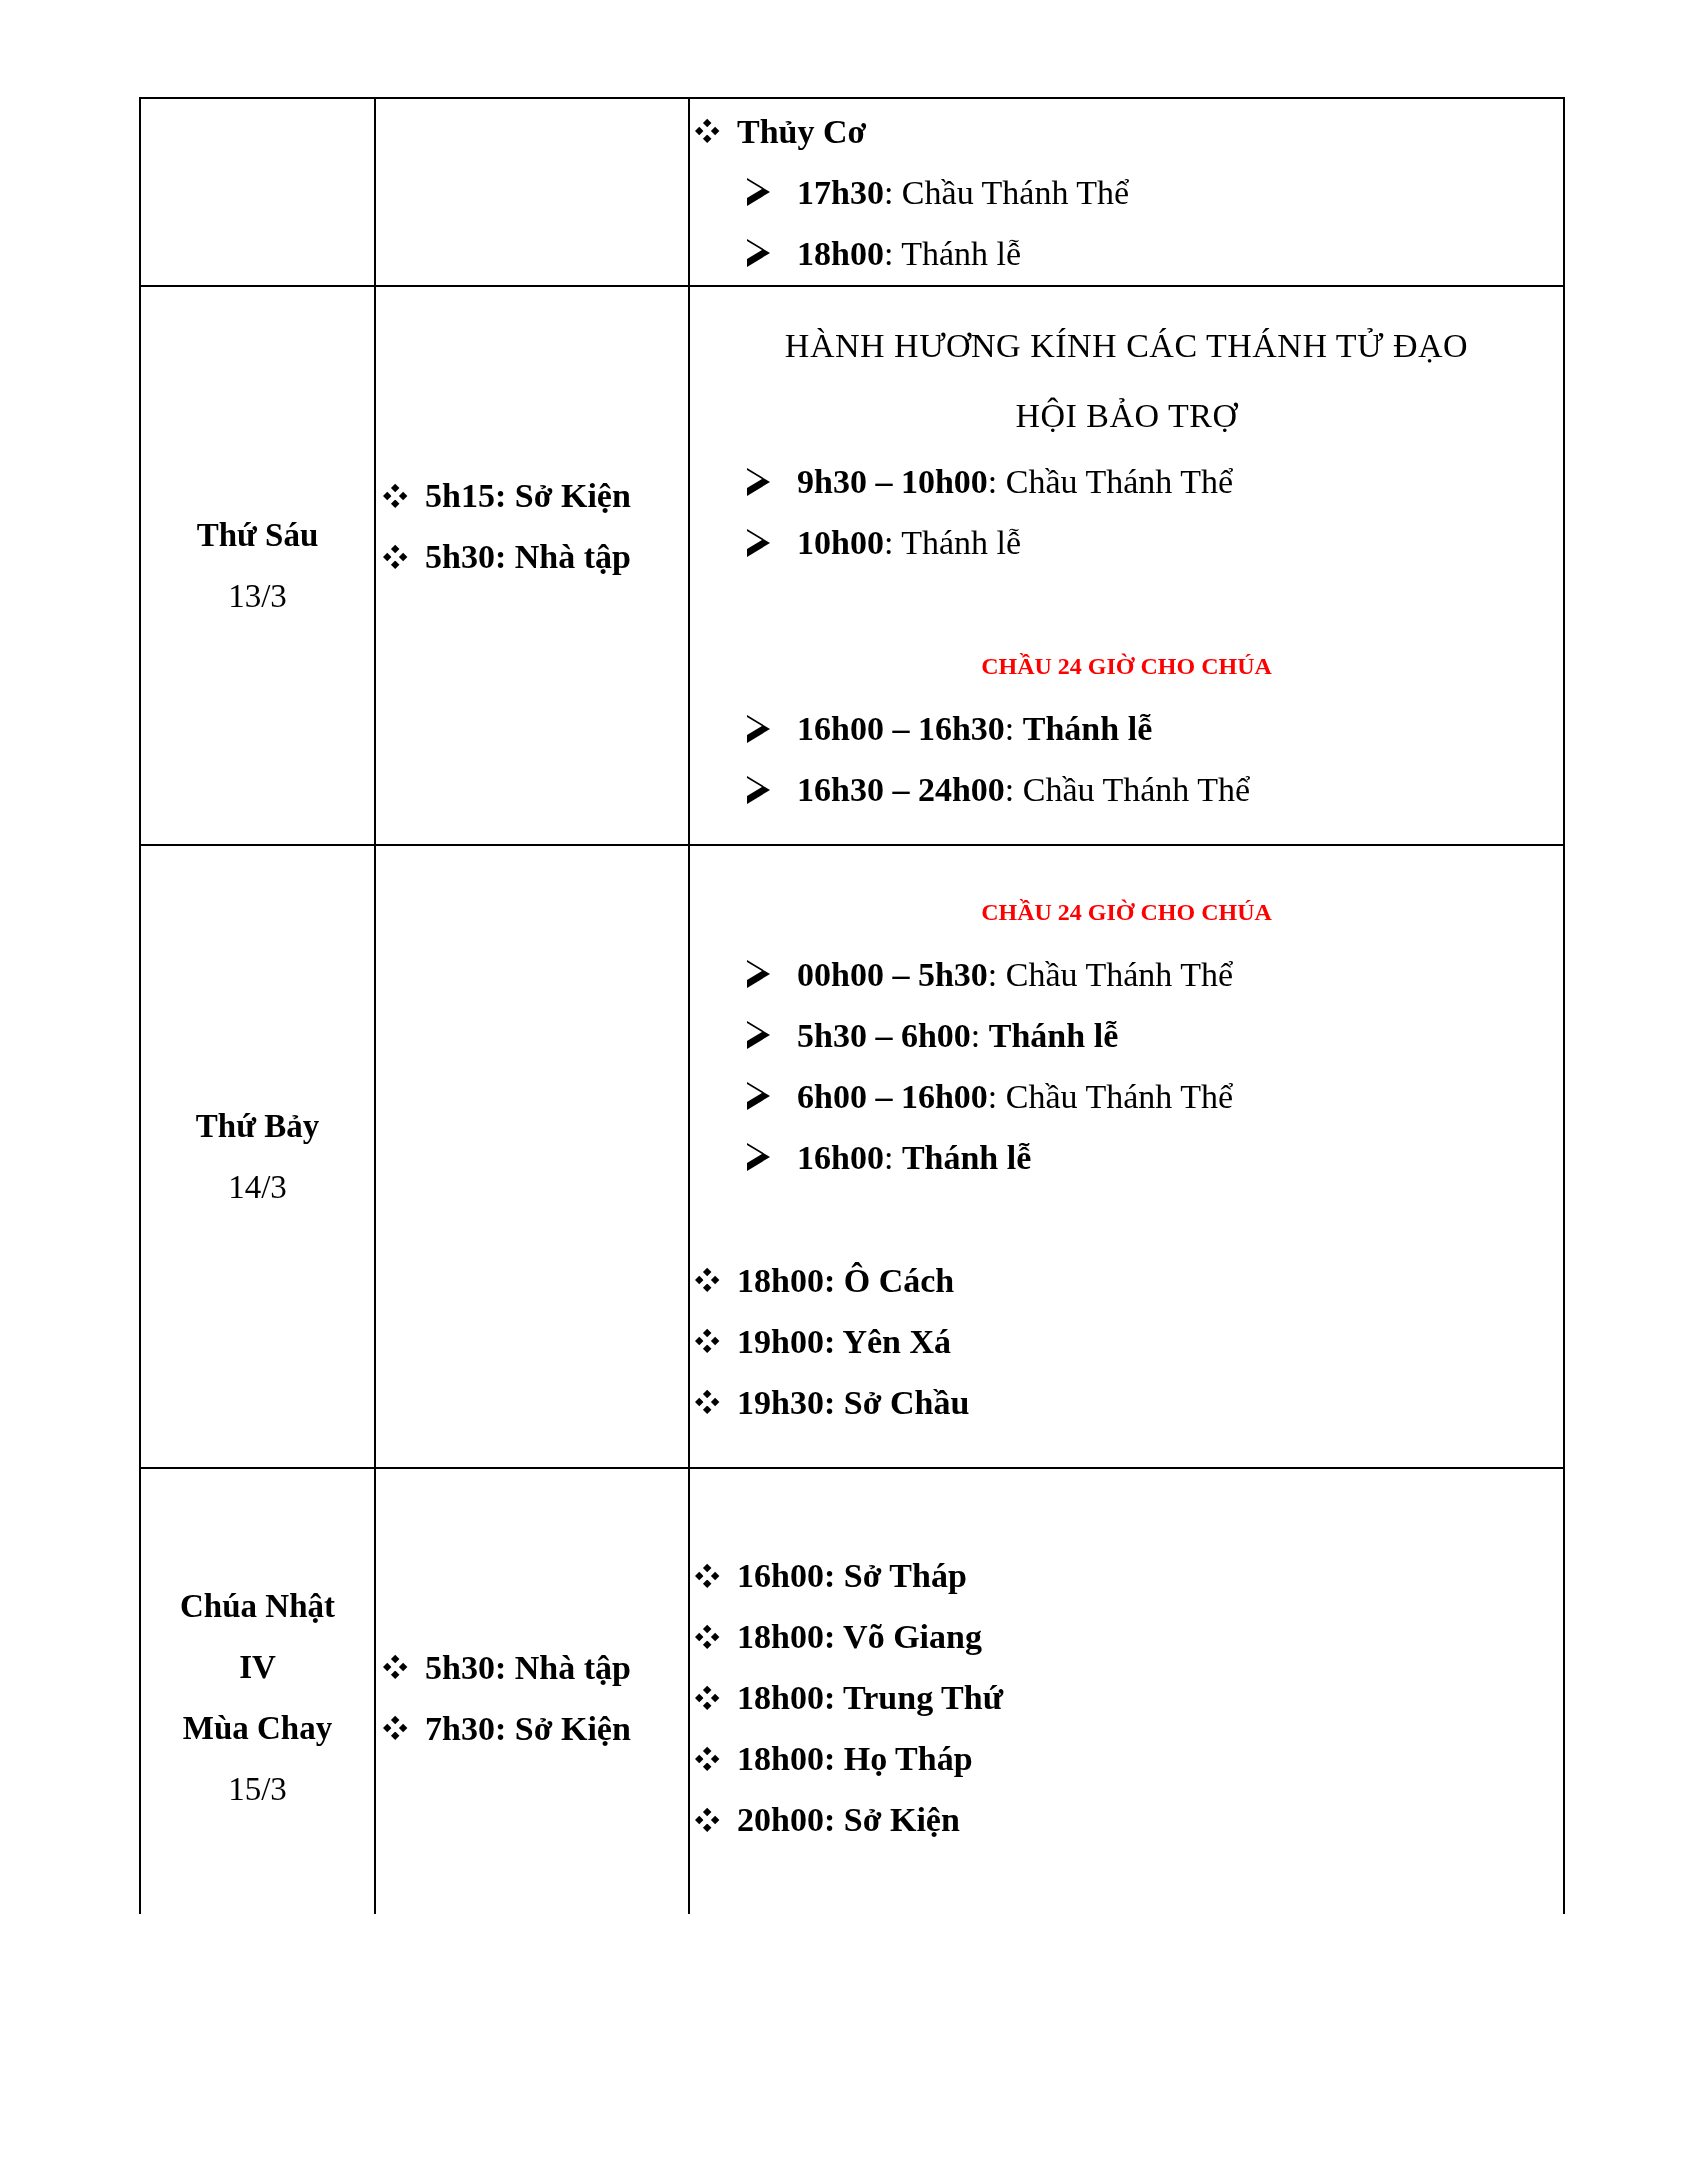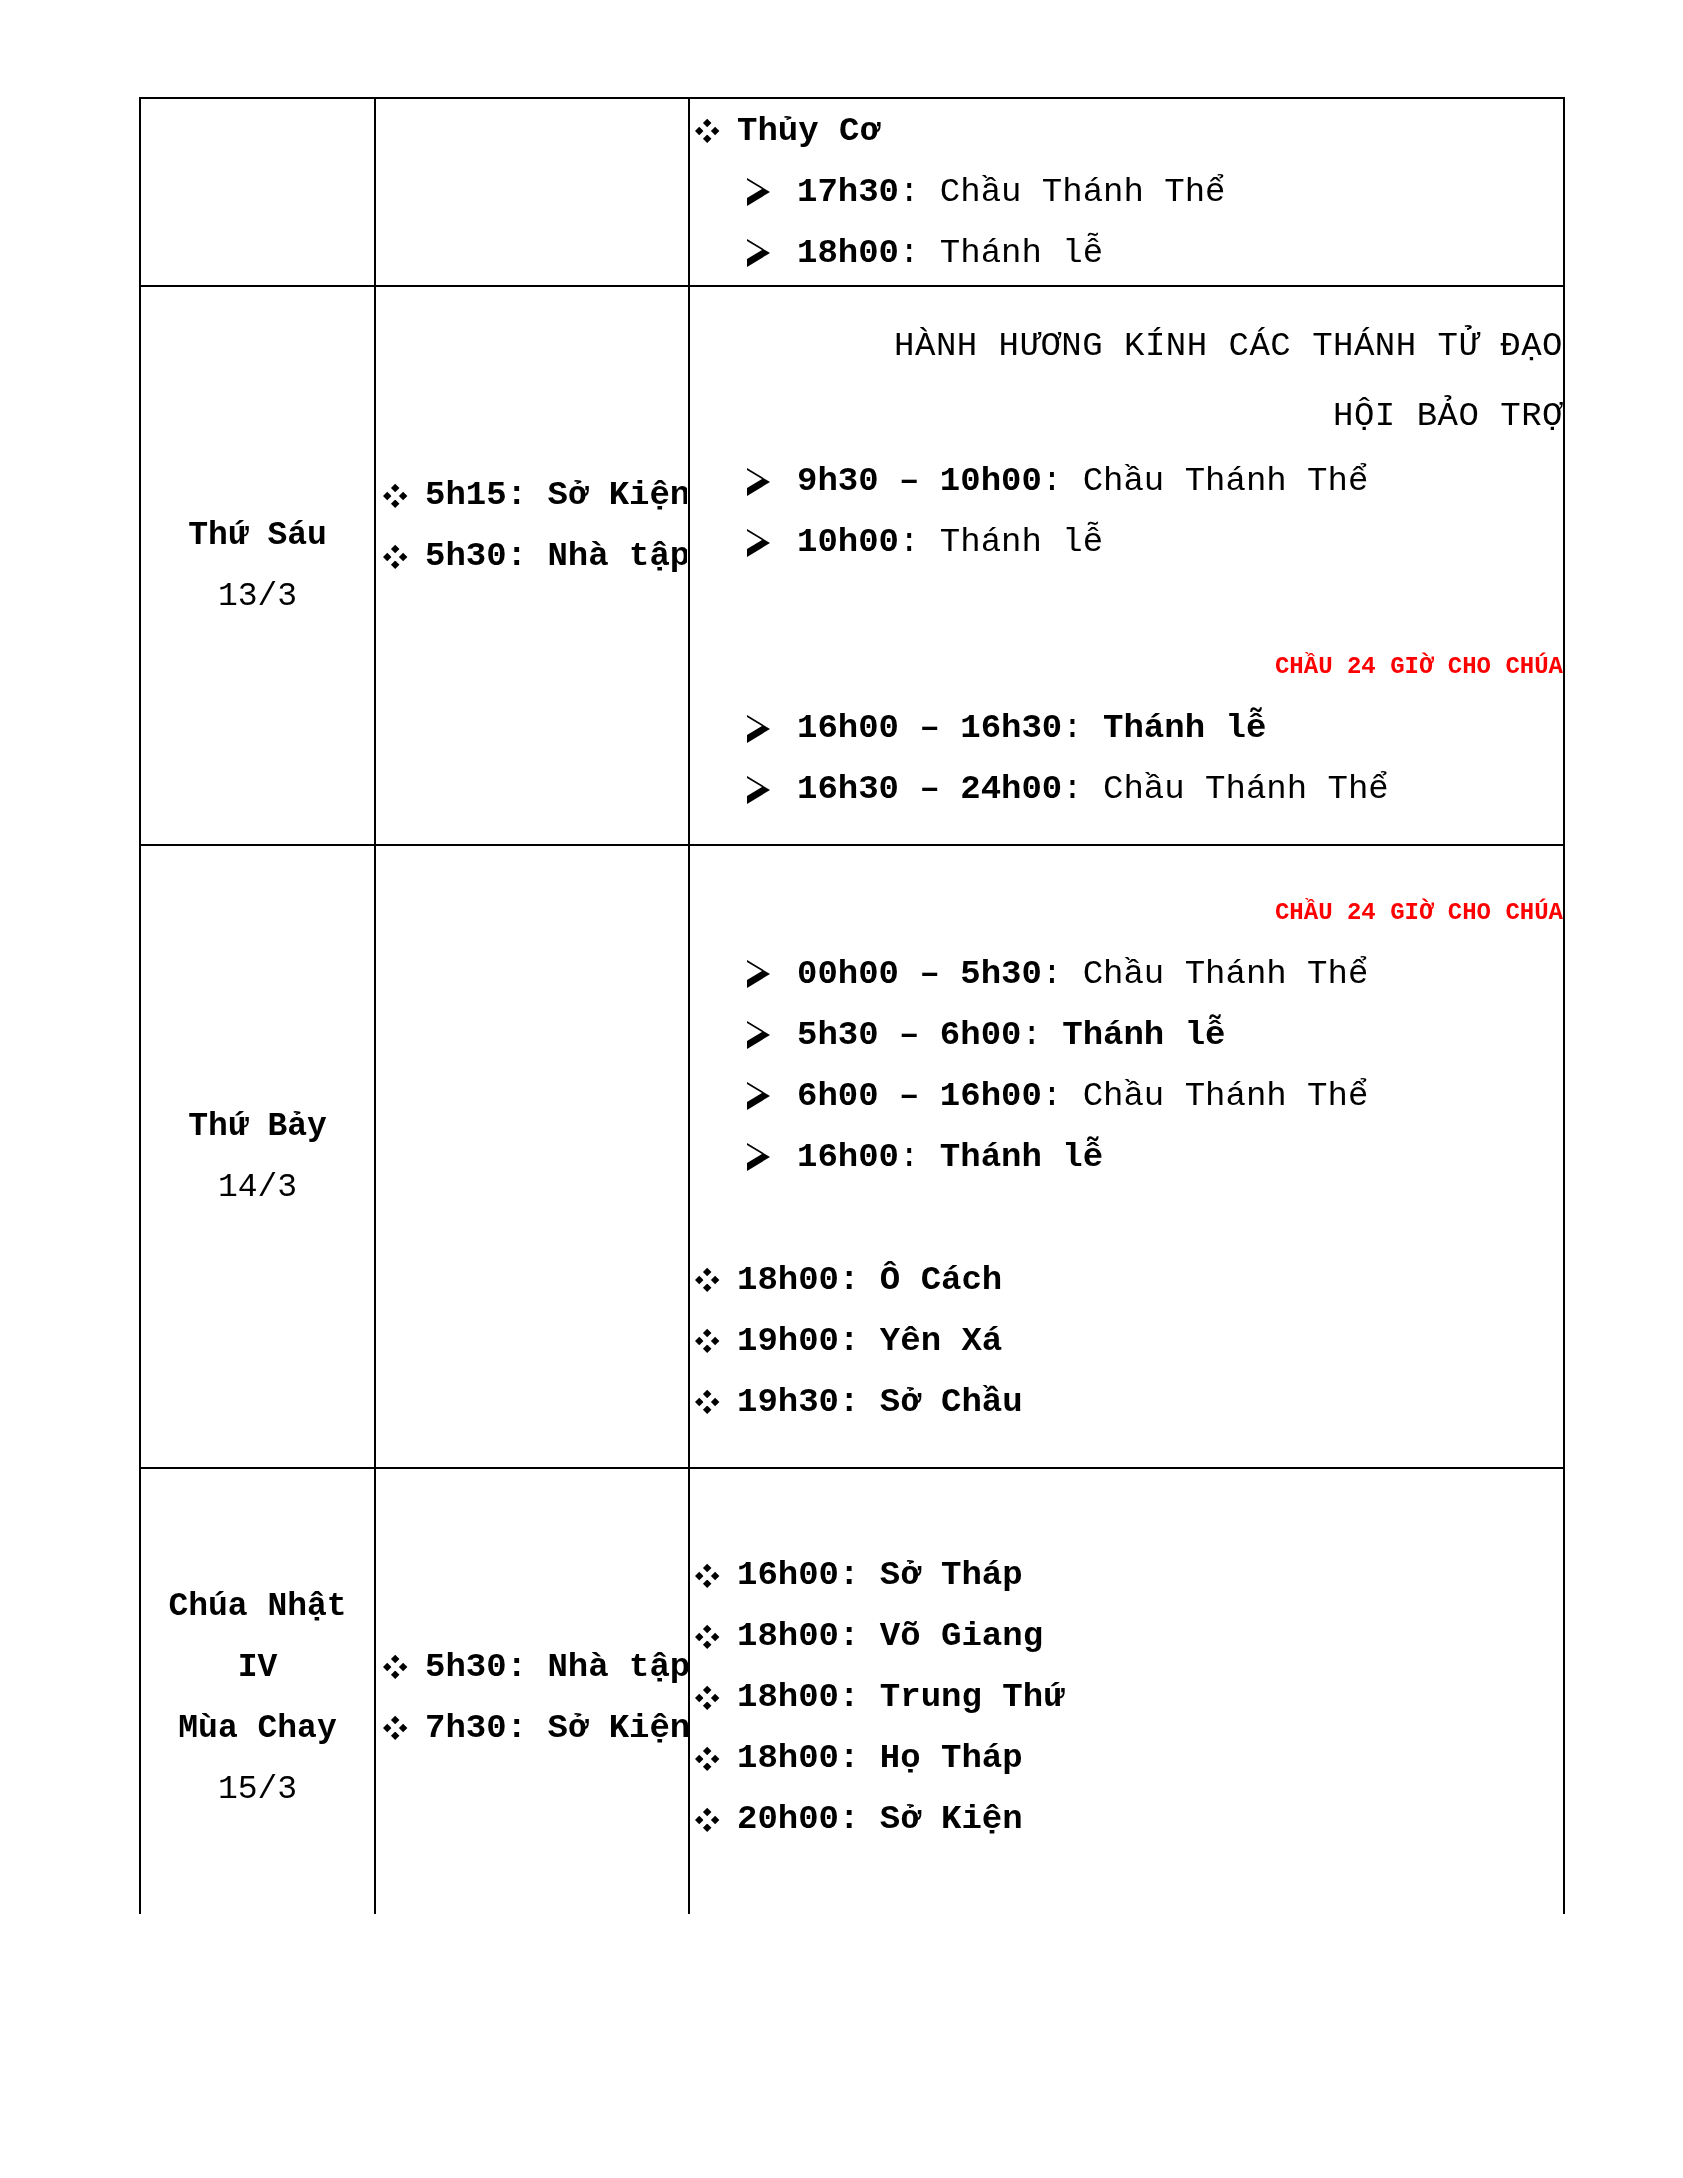--- a/index.html
+++ b/index.html
@@ -2,21 +2,21 @@
 <html style="--accent-red: #fe0000; --border-color: #000000; --page-bg: #ffffff;"><head>
 <meta charset="utf-8">
 <style>
   * { box-sizing: border-box; }
   html, body { margin: 0; padding: 0; background: #ffffff; }
   .page {
     position: relative;
     width: 1683px;
     height: 1914px;
     background: var(--page-bg, #ffffff);
-    font-family: Liberation Mono, monospace;
+    font-family: Liberation Serif, serif;
     color: #000;
     overflow: hidden;
   }
   table.schedule {
     position: absolute;
     left: 139px;
     top: 97px;
     width: 1424px;
     border-collapse: collapse;
     table-layout: fixed;
@@ -38,21 +38,21 @@
   .b { font-weight: bold; }
 
   .line {
     display: flex;
     align-items: center;
     font-size: 34px;
     line-height: 61px;
     white-space: nowrap;
   }
   .line span { white-space: pre; }
-  .line.center { justify-content: flex-end; }
+  .line.center { justify-content: center; }
   .line.title { line-height: 70px; letter-spacing: 0.5px; }
   .line.red-heading {
     font-weight: bold;
     font-size: 24px;
     line-height: 63px;
     color: var(--accent-red, #ff0000);
   }
   .gap-before { margin-top: 62px; }
 
   .detail-cell .line.diamond { padding-left: 4px; }

